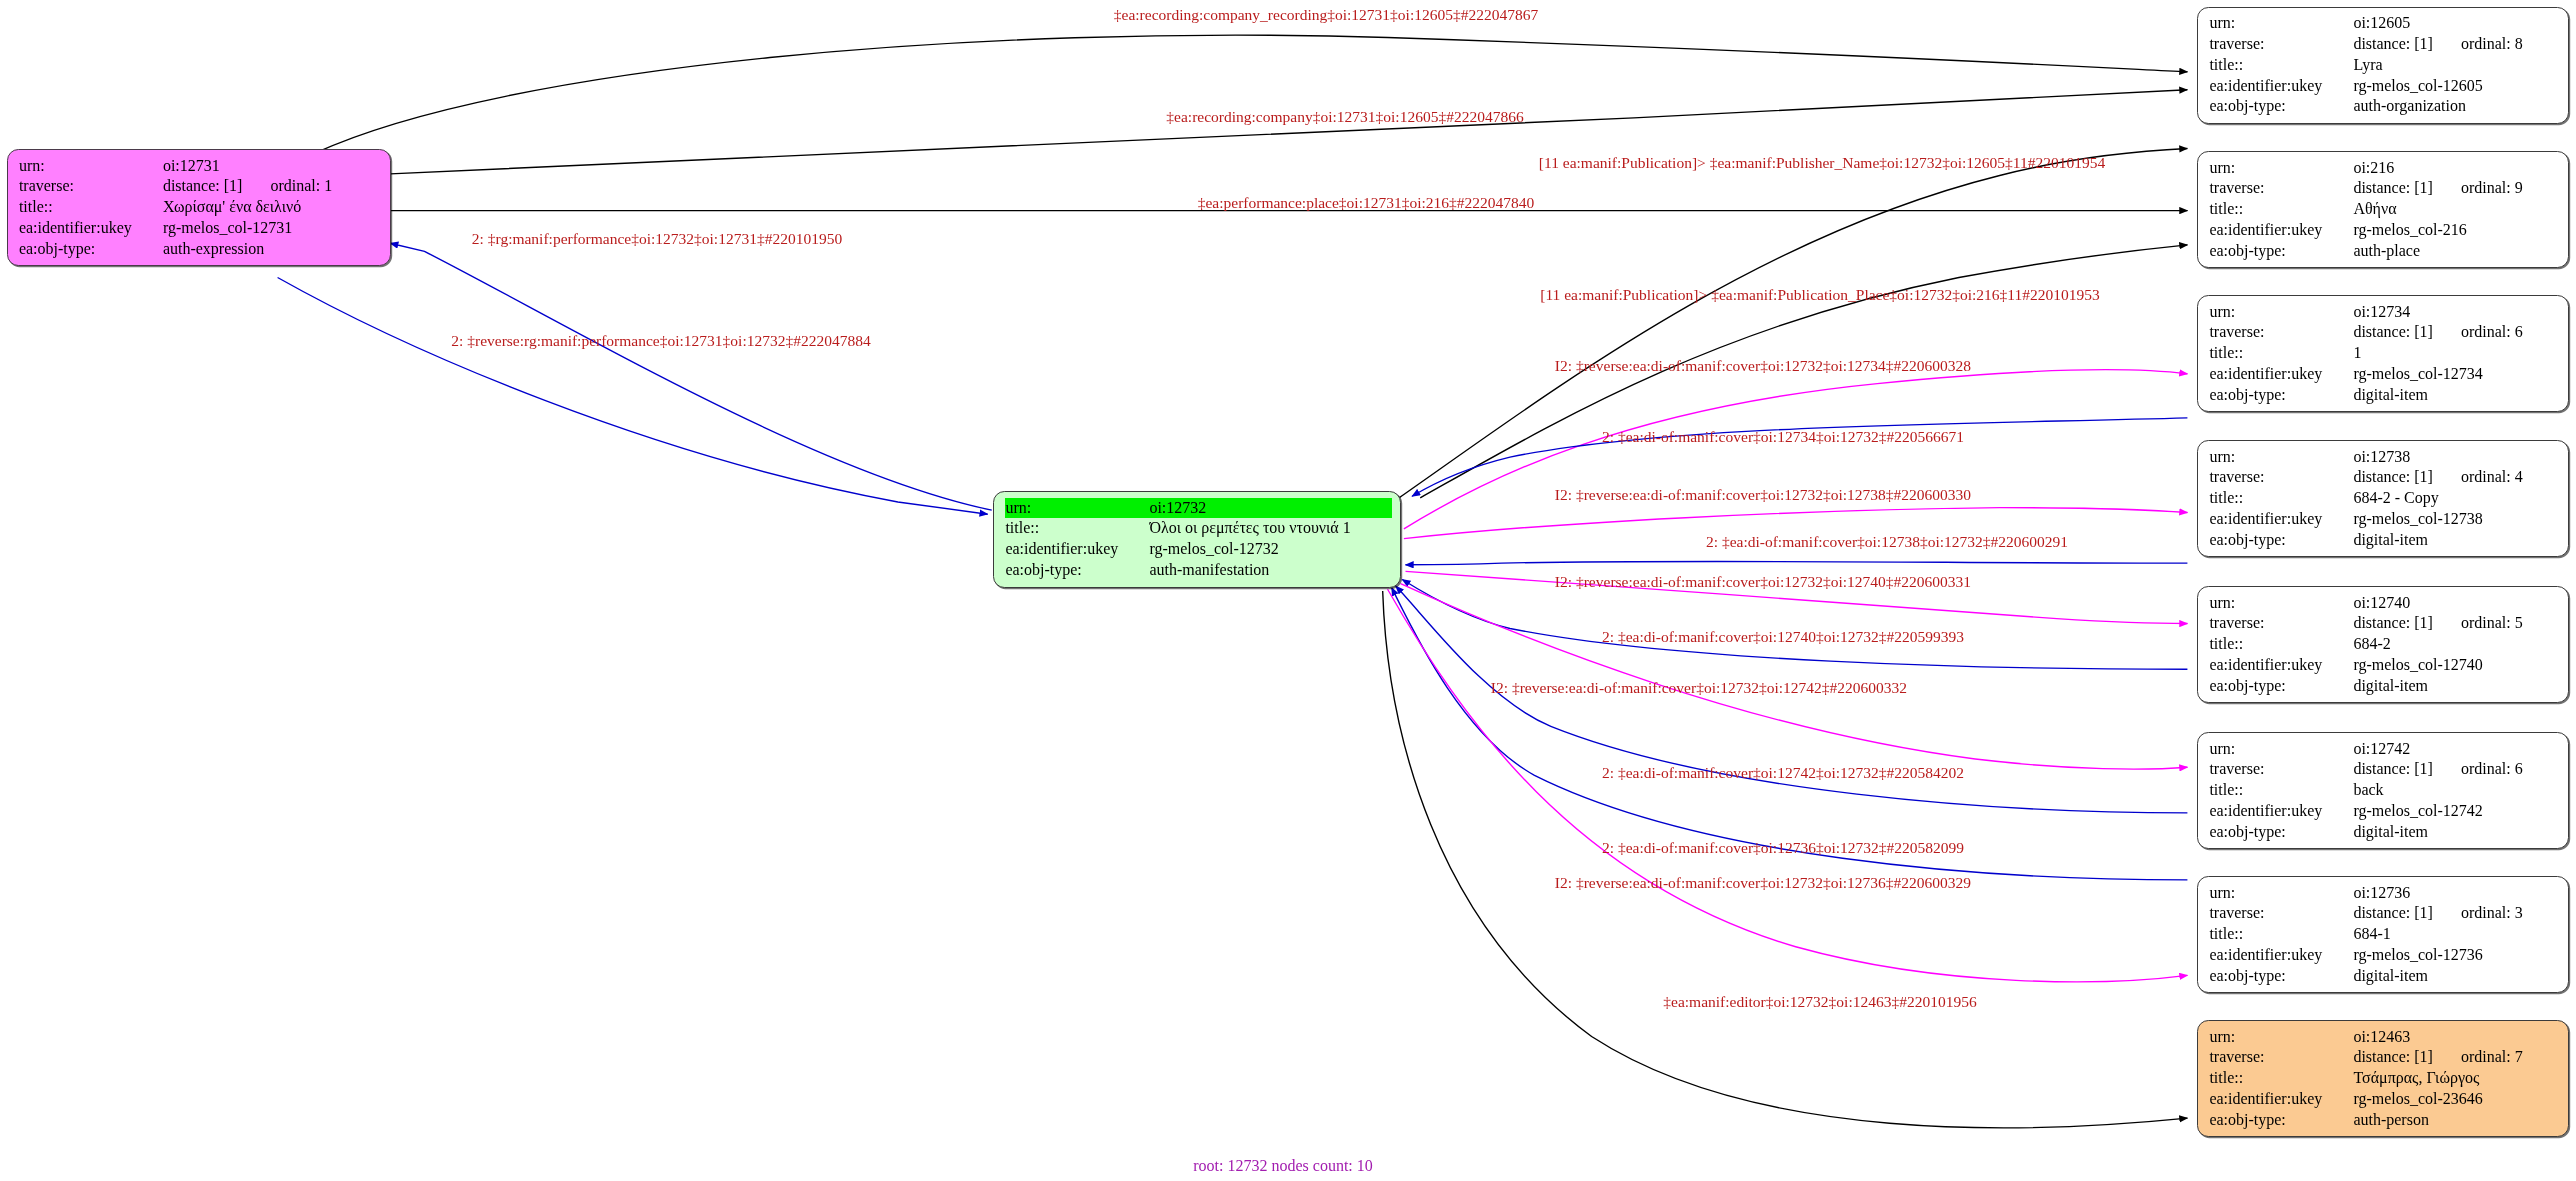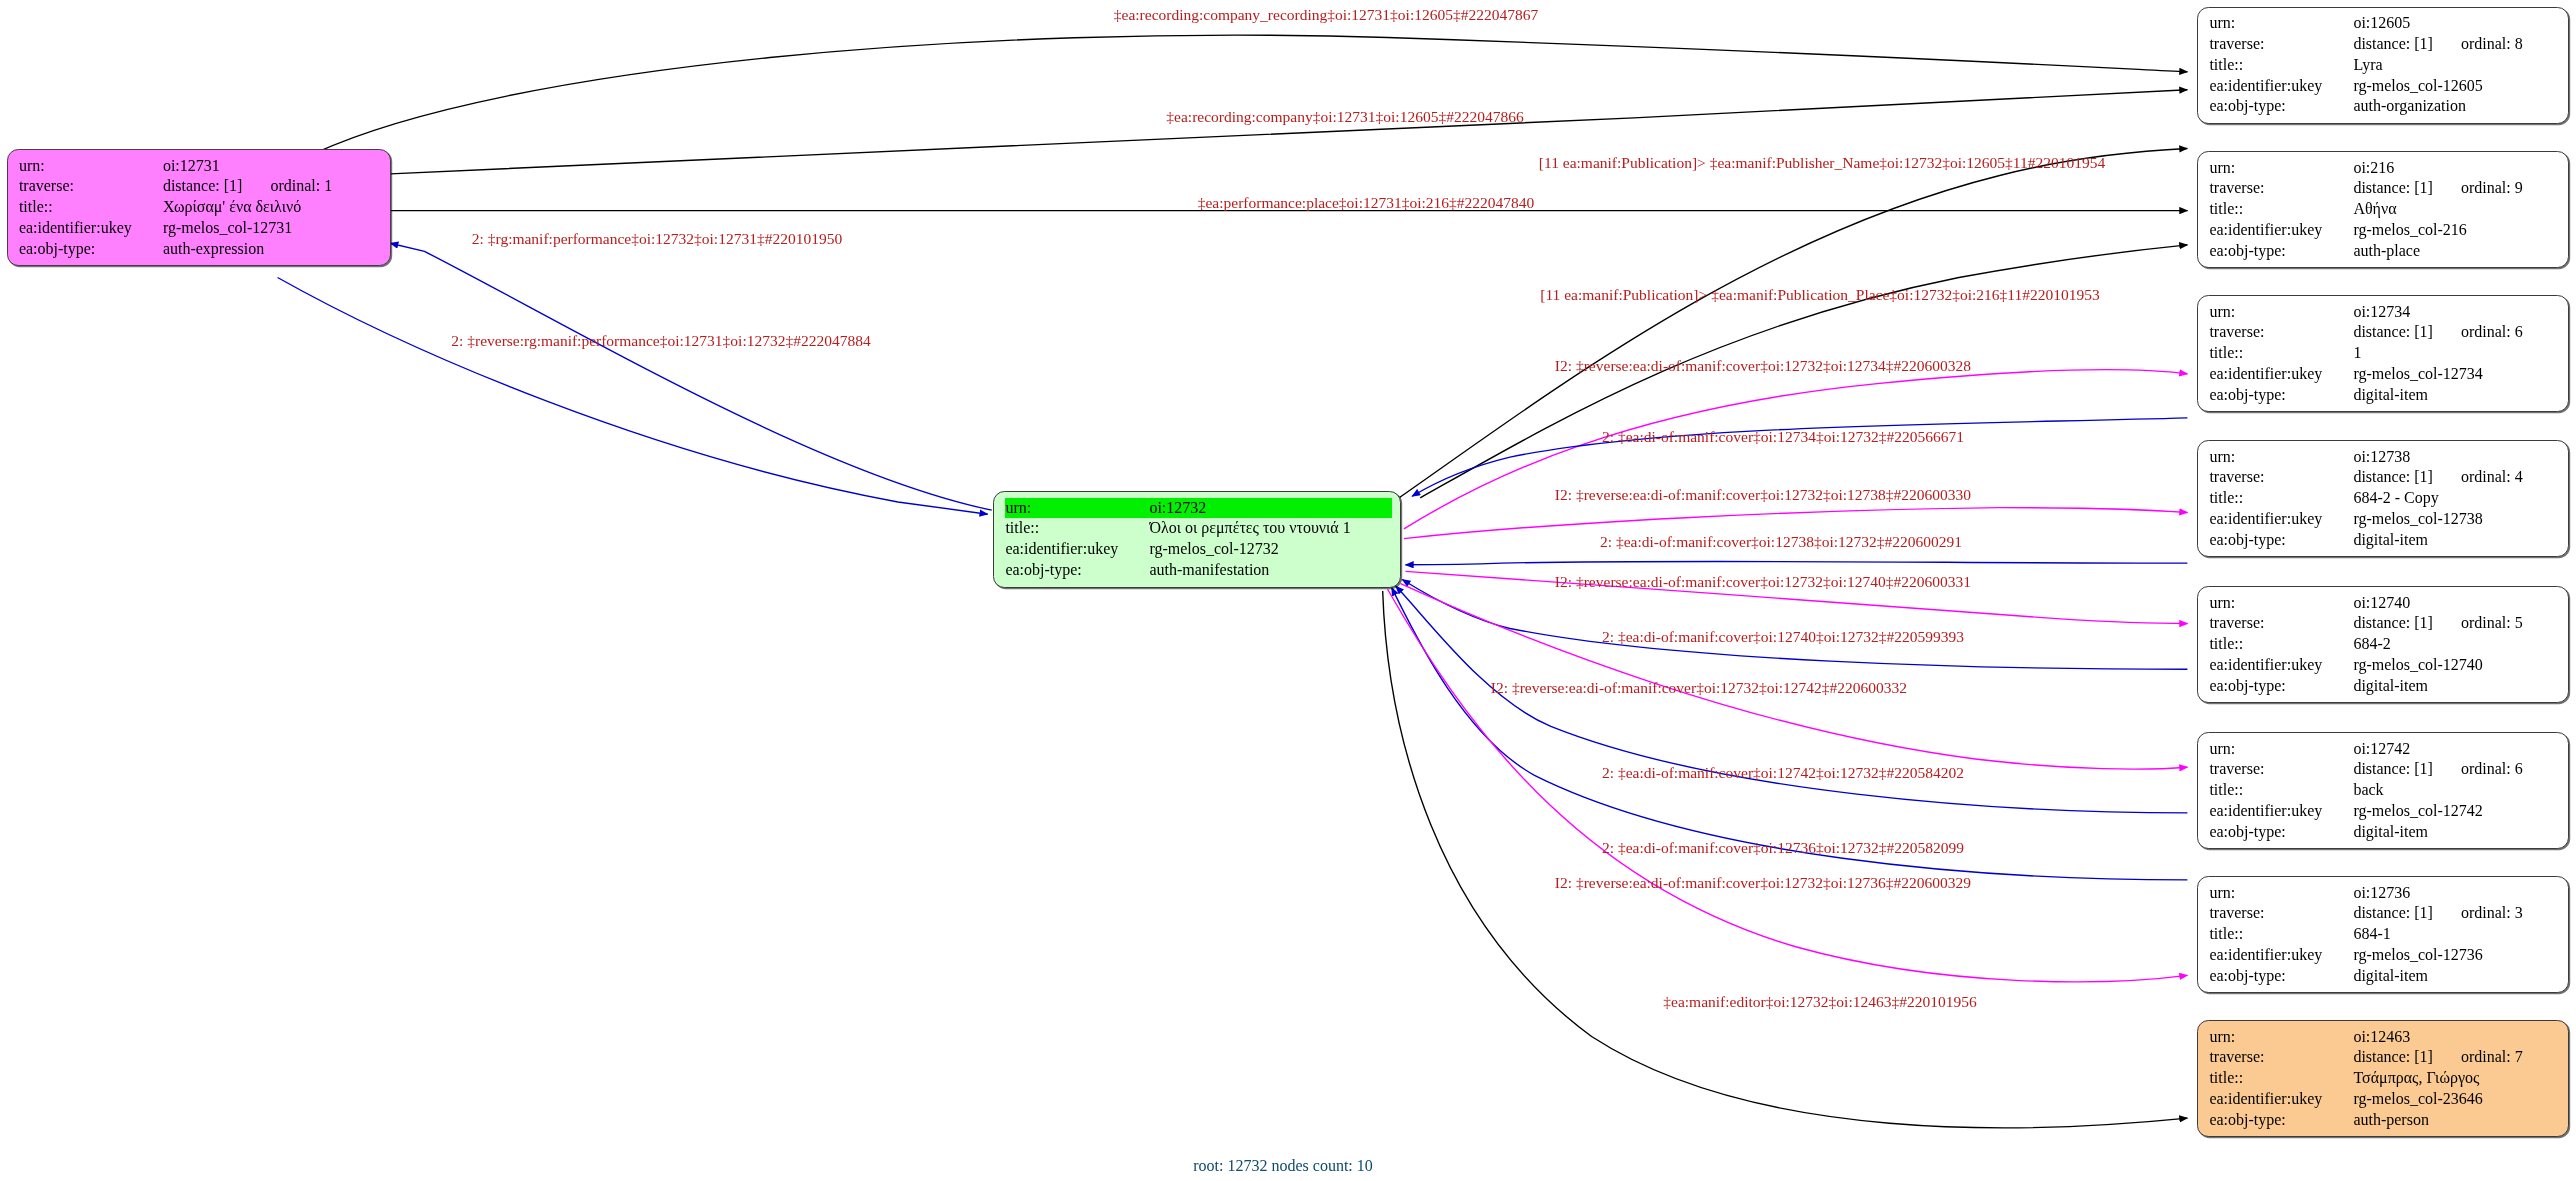--- a/index.html
+++ b/index.html
@@ -60,21 +60,21 @@
     position: absolute;
     font-size: 15.5px;
     color: #b91c1c;
     white-space: nowrap;
     line-height: 1;
   }
   .edge-label.center { transform: translateX(-50%); }
   #footer-label {
     position: absolute;
     font-size: 16px;
-    color: #0c4a6e;
+    color: #a21caf;
     white-space: nowrap;
     transform: translateX(-50%);
     text-align: center;
   }
 </style>
 </head>
 <body>
 
 <div id="graph-canvas">
 
@@ -464,21 +464,21 @@
   <div class="edge-label center" style="left:1326px; top:6.5px;">‡ea:recording:company_recording‡oi:12731‡oi:12605‡#222047867</div>
   <div class="edge-label center" style="left:1345px; top:109px;">‡ea:recording:company‡oi:12731‡oi:12605‡#222047866</div>
   <div class="edge-label center" style="left:1822px; top:155px;">[11 ea:manif:Publication]&gt; ‡ea:manif:Publisher_Name‡oi:12732‡oi:12605‡11#220101954</div>
   <div class="edge-label center" style="left:1366px; top:195px;">‡ea:performance:place‡oi:12731‡oi:216‡#222047840</div>
   <div class="edge-label center" style="left:657px;  top:231px;">2: ‡rg:manif:performance‡oi:12732‡oi:12731‡#220101950</div>
   <div class="edge-label center" style="left:1820px; top:287px;">[11 ea:manif:Publication]&gt; ‡ea:manif:Publication_Place‡oi:12732‡oi:216‡11#220101953</div>
   <div class="edge-label center" style="left:661px;  top:333px;">2: ‡reverse:rg:manif:performance‡oi:12731‡oi:12732‡#222047884</div>
   <div class="edge-label center" style="left:1763px; top:358px;">I2: ‡reverse:ea:di-of:manif:cover‡oi:12732‡oi:12734‡#220600328</div>
   <div class="edge-label center" style="left:1783px; top:429px;">2: ‡ea:di-of:manif:cover‡oi:12734‡oi:12732‡#220566671</div>
   <div class="edge-label center" style="left:1763px; top:487px;">I2: ‡reverse:ea:di-of:manif:cover‡oi:12732‡oi:12738‡#220600330</div>
-  <div class="edge-label center" style="left:1781px; top:534px;font-family:Liberation Serif, serif;">2: ‡ea:di-of:manif:cover‡oi:12738‡oi:12732‡#220600291</div>
+  <div class="edge-label center" style="left:1887px; top:534px;font-family:Liberation Serif, serif;">2: ‡ea:di-of:manif:cover‡oi:12738‡oi:12732‡#220600291</div>
   <div class="edge-label center" style="left:1763px; top:574px;">I2: ‡reverse:ea:di-of:manif:cover‡oi:12732‡oi:12740‡#220600331</div>
   <div class="edge-label center" style="left:1783px; top:629px;">2: ‡ea:di-of:manif:cover‡oi:12740‡oi:12732‡#220599393</div>
   <div class="edge-label center" style="left:1699px; top:680px;">I2: ‡reverse:ea:di-of:manif:cover‡oi:12732‡oi:12742‡#220600332</div>
   <div class="edge-label center" style="left:1783px; top:765px;">2: ‡ea:di-of:manif:cover‡oi:12742‡oi:12732‡#220584202</div>
   <div class="edge-label center" style="left:1783px; top:820px;margin-top:20px;">2: ‡ea:di-of:manif:cover‡oi:12736‡oi:12732‡#220582099</div>
   <div class="edge-label center" style="left:1763px; top:875px;">I2: ‡reverse:ea:di-of:manif:cover‡oi:12732‡oi:12736‡#220600329</div>
   <div class="edge-label center" style="left:1820px; top:994px;">‡ea:manif:editor‡oi:12732‡oi:12463‡#220101956</div>
 
   <div id="footer-label" style="left:1283px; top:1157px;">root: 12732 nodes count: 10</div>
 

